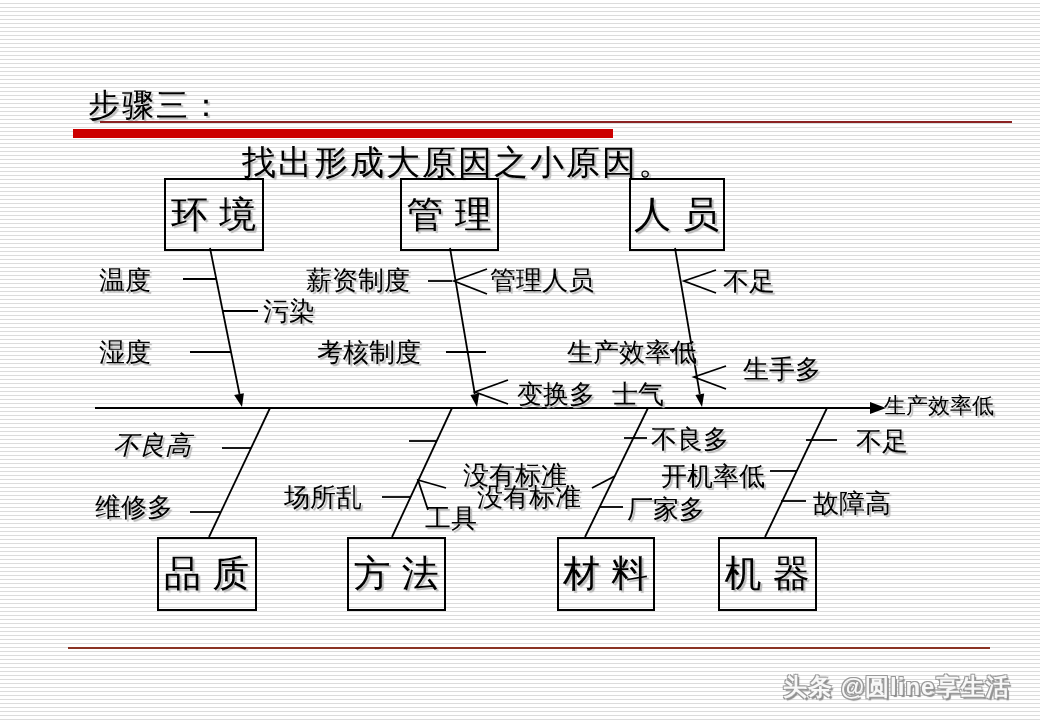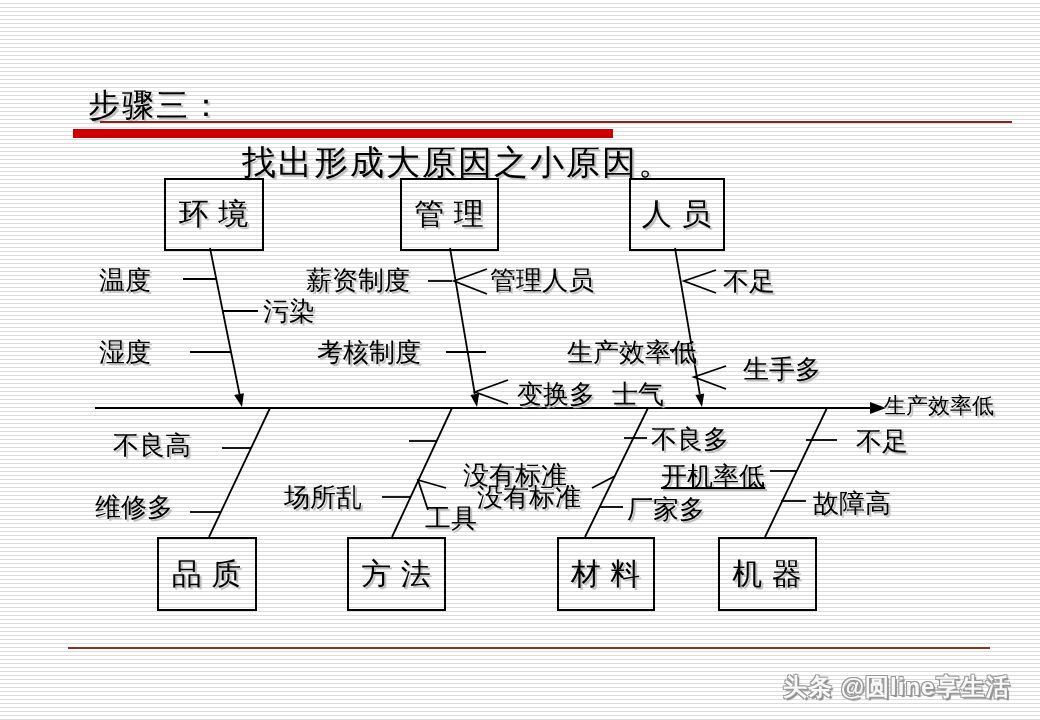--- a/index.html
+++ b/index.html
@@ -32,21 +32,21 @@
     text-shadow:2px 2px 1px #bdbdbd;
   }
   .bottom-rule{
     position:absolute;left:68px;top:647px;width:922px;height:2px;
     background:#8a3324;
   }
   .cat-box{
     position:absolute;
     border:2px solid #000;
     display:flex;align-items:center;justify-content:center;
-    font-size:30px;letter-spacing:1px;white-space:nowrap;
+    font-size:37px;letter-spacing:1px;white-space:nowrap;
     text-shadow:2px 2px 1px #b9b9b9;
     background:transparent;
   }
   .lbl{
     position:absolute;
     font-size:26px;line-height:1.1;white-space:nowrap;
     text-shadow:2px 2px 1px #b9b9b9;
   }
   .effect-lbl{font-size:22px;}
   svg.bones{position:absolute;left:0;top:0;}
@@ -137,31 +137,31 @@
   <div class="lbl" style="left:306px;top:267px;">薪资制度</div>
   <div class="lbl" style="left:490px;top:267px;">管理人员</div>
   <div class="lbl" style="left:317px;top:339px;">考核制度</div>
   <div class="lbl" style="left:517px;top:381px;">变换多</div>
   <div class="lbl" style="left:612px;top:381px;">士气</div>
 
   <div class="lbl" style="left:723px;top:268px;">不足</div>
   <div class="lbl" style="left:567px;top:339px;">生产效率低</div>
   <div class="lbl" style="left:743px;top:356px;">生手多</div>
 
-  <div class="lbl" style="left:113px;top:432px;">不良高</div>
+  <div class="lbl" style="left:113px;top:432px;font-style:italic;">不良高</div>
   <div class="lbl" style="left:95px;top:494px;">维修多</div>
 
   <div class="lbl" style="left:463px;top:434px;margin-top:28px;">没有标准</div>
   <div class="lbl" style="left:284px;top:484px;">场所乱</div>
   <div class="lbl" style="left:425px;top:505px;">工具</div>
 
   <div class="lbl" style="left:651px;top:426px;">不良多</div>
   <div class="lbl" style="left:477px;top:484px;">没有标准</div>
   <div class="lbl" style="left:627px;top:496px;">厂家多</div>
 
   <div class="lbl" style="left:856px;top:428px;">不足</div>
-  <div class="lbl" style="left:661px;top:463px;text-decoration:underline;">开机率低</div>
+  <div class="lbl" style="left:661px;top:463px;">开机率低</div>
   <div class="lbl" style="left:813px;top:490px;">故障高</div>
 
   <div class="bottom-rule"></div>
   <div class="watermark">头条 @圆line享生活</div>
 
 </div>
 
 </body></html>

